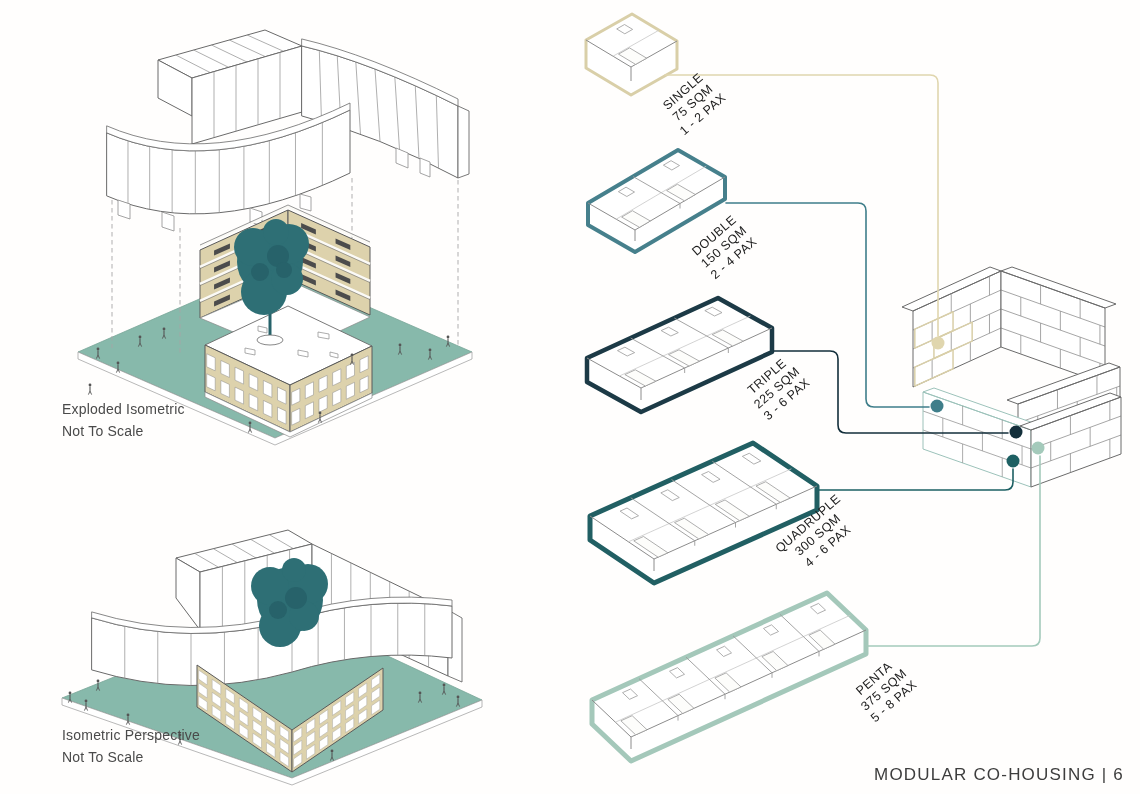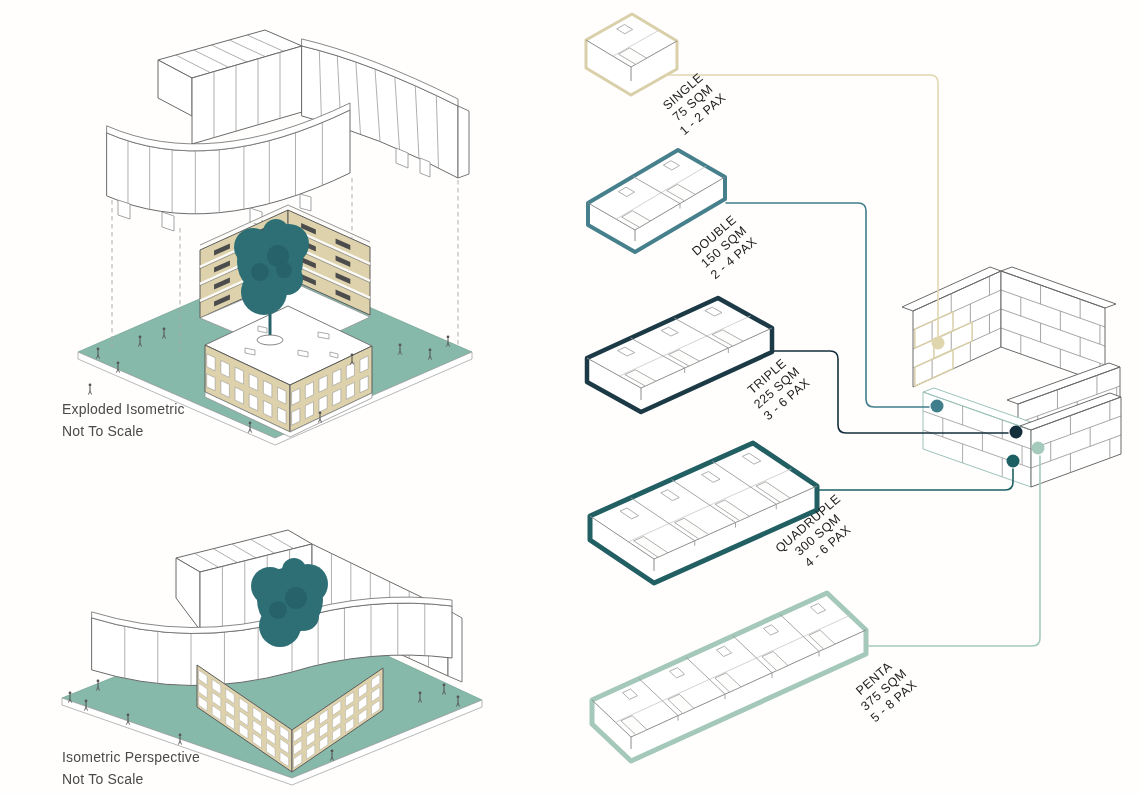--- a/index.html
+++ b/index.html
@@ -515,21 +515,21 @@
         <circle cx="1013" cy="461" r="6.5" fill="#1d6063"></circle>
         <path d="M867,646 L1032,646 Q1040,646 1040,638 L1040,456" fill="none" stroke="#a4cabb" stroke-width="1.6" stroke-linecap="round" stroke-linejoin="round"></path>
         <circle cx="1038" cy="448" r="6.5" fill="#a4cabb"></circle>
       </g>
     </svg>
 
   <div class="caption" style="left:62px;top:399px">
     <div>Exploded Isometric</div>
     <div>Not To Scale</div>
   </div>
-  <div class="caption" style="left:62px;top:747px">
+  <div class="caption" style="left:62px;top:725px">
     <div>Isometric Perspective</div>
     <div>Not To Scale</div>
   </div>
 
   <div class="module-label" style="left:693px;top:103px">
     <div>SINGLE</div>
     <div>75 SQM</div>
     <div>1 - 2 PAX</div>
   </div>
   <div class="module-label" style="left:724px;top:247px">
@@ -546,13 +546,14 @@
     <div>QUADRUPLE</div>
     <div>300 SQM</div>
     <div>4 - 6 PAX</div>
   </div>
   <div class="module-label" style="left:884px;top:690px">
     <div>PENTA</div>
     <div>375 SQM</div>
     <div>5 - 8 PAX</div>
   </div>
 
+  <div class="footer">MODULAR CO-HOUSING | 6</div>
 </div>
 
 </body></html>

